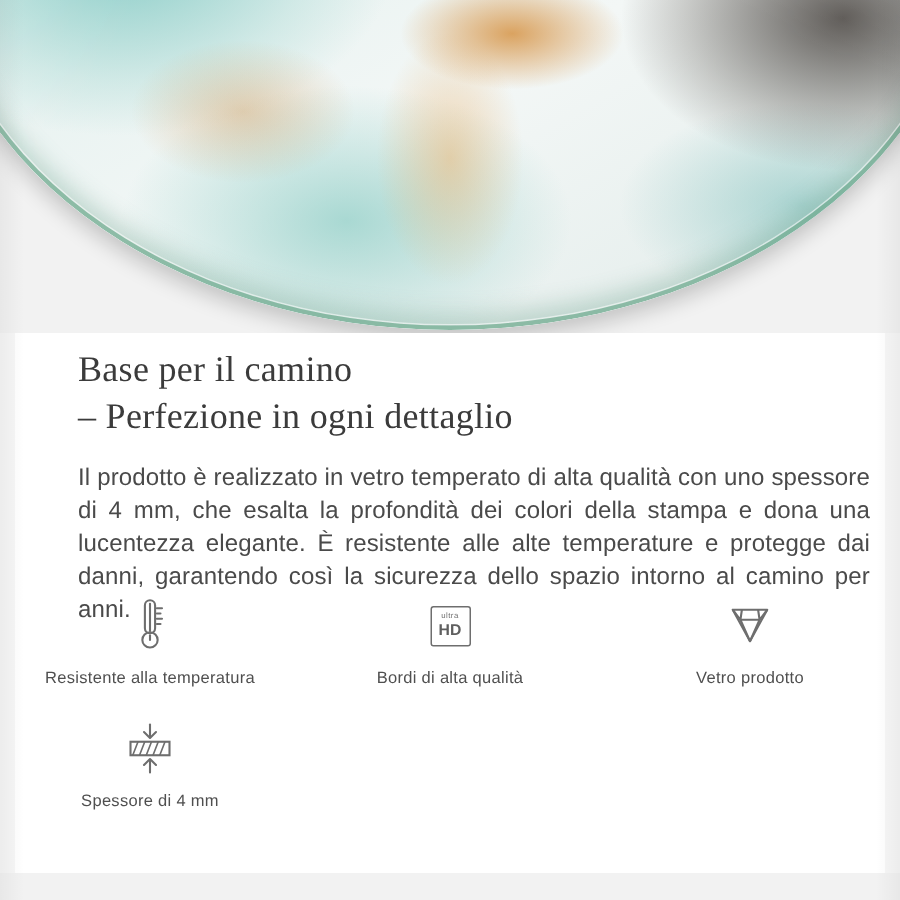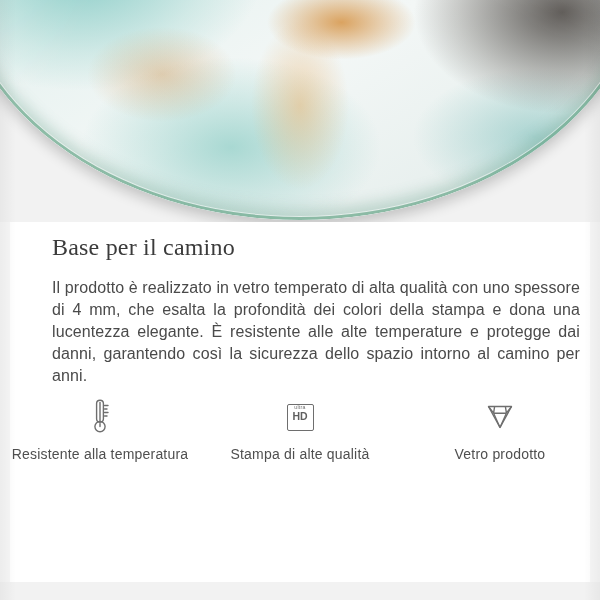--- a/index.html
+++ b/index.html
@@ -116,31 +116,31 @@
     justify-content: flex-start;
   }
   .feature .ico {
     height: 42px;
     display: flex;
     align-items: center;
     justify-content: center;
   }
   .feature .cap {
     margin-top: 8px;
-    font-size: 14px;
+    font-size: 11px;
     color: #4f4f4f;
     letter-spacing: 0.2px;
     text-align: center;
   }
   .ultrahd {
     width: 27px; height: 27px;
     border: 1.4px solid #6e6e6e;
     border-radius: 2px;
     display: flex; flex-direction: column;
-    align-items: center; 
+    align-items: center; justify-content: center;
     line-height: 1;
   }
   .ultrahd .u { font-size: 5.2px; letter-spacing: 0.3px; color: #6e6e6e; }
   .ultrahd .hd { font-size: 10.5px; font-weight: 700; color: #5f5f5f; margin-top: 1px; }
 
   .footer-strip {
     position: absolute;
     left: 0; bottom: 0;
     width: 600px; height: 18px;
     background: #f2f2f2;
@@ -171,20 +171,21 @@
   <div class="hero">
     <div class="glass-disc">
       <div class="glass-edge"></div>
     </div>
 
   </div>
 
   <div class="content">
     <div class="headline">
       <span class="l1">Base per il camino</span>
+      <span class="l2">– Perfezione in ogni dettaglio</span>
     </div>
     <div class="body-copy">Il prodotto è realizzato in vetro temperato di alta qualità con uno spessore di 4 mm, che esalta la profondità dei colori della stampa e dona una lucentezza elegante. È resistente alle alte temperature e protegge dai danni, garantendo così la sicurezza dello spazio intorno al camino per anni.</div>
   </div>
 
   <div class="features">
 
     <div class="feature">
       <div class="ico">
         <svg width="28" height="40" viewBox="0 0 28 40" fill="none" stroke="#6e6e6e" stroke-width="1.4">
           <path d="M14 5.5v18.2" stroke-linecap="round"></path>
@@ -197,34 +198,47 @@
       <div class="cap">Resistente alla temperatura</div>
     </div>
 
     <div class="feature">
       <div class="ico">
         <div class="ultrahd">
           <span class="u">ultra</span>
           <span class="hd">HD</span>
         </div>
       </div>
-      <div class="cap">Stampa di alte qualità</div>
+      <div class="cap">Bordi di alta qualità</div>
     </div>
 
 
     <div class="feature">
       <div class="ico">
         <svg width="36" height="34" viewBox="0 0 36 34" fill="none" stroke="#6e6e6e" stroke-width="1.4">
           <path d="M6.5 6.5 H29.5 L18 27.5 Z" stroke-linejoin="round"></path>
           <path d="M6.5 6.5 L11.6 13.2 M29.5 6.5 L24.4 13.2 M11.6 13.2 H24.4 M11.6 13.2 L18 27.5 M24.4 13.2 L18 27.5 M12.6 6.5 L11.6 13.2 M23.4 6.5 L24.4 13.2" stroke-linejoin="round"></path>
         </svg>
       </div>
       <div class="cap">Vetro prodotto</div>
     </div>
 
 
+    <div class="feature">
+      <div class="ico">
+        <svg width="38" height="38" viewBox="0 0 38 38" fill="none" stroke="#6e6e6e" stroke-width="1.4">
+          <path d="M19 3 V11" stroke-linecap="round"></path>
+          <path d="M15 8 L19 12 L23 8" stroke-linecap="round" stroke-linejoin="round"></path>
+          <path d="M19 35 V27" stroke-linecap="round"></path>
+          <path d="M15 30 L19 26 L23 30" stroke-linecap="round" stroke-linejoin="round"></path>
+          <rect x="6" y="14.5" width="26" height="9"></rect>
+          <path d="M7.5 23.5 L11 14.5 M12 23.5 L15.5 14.5 M16.5 23.5 L20 14.5 M21 23.5 L24.5 14.5 M25.5 23.5 L29 14.5" stroke-width="1.1"></path>
+        </svg>
+      </div>
+      <div class="cap">Spessore di 4 mm</div>
+    </div>
 
   </div>
 
   <div class="footer-strip"></div>
   <div class="edge-shade-left"></div>
   <div class="edge-shade-right"></div>
 </div>
 
 </body></html>

